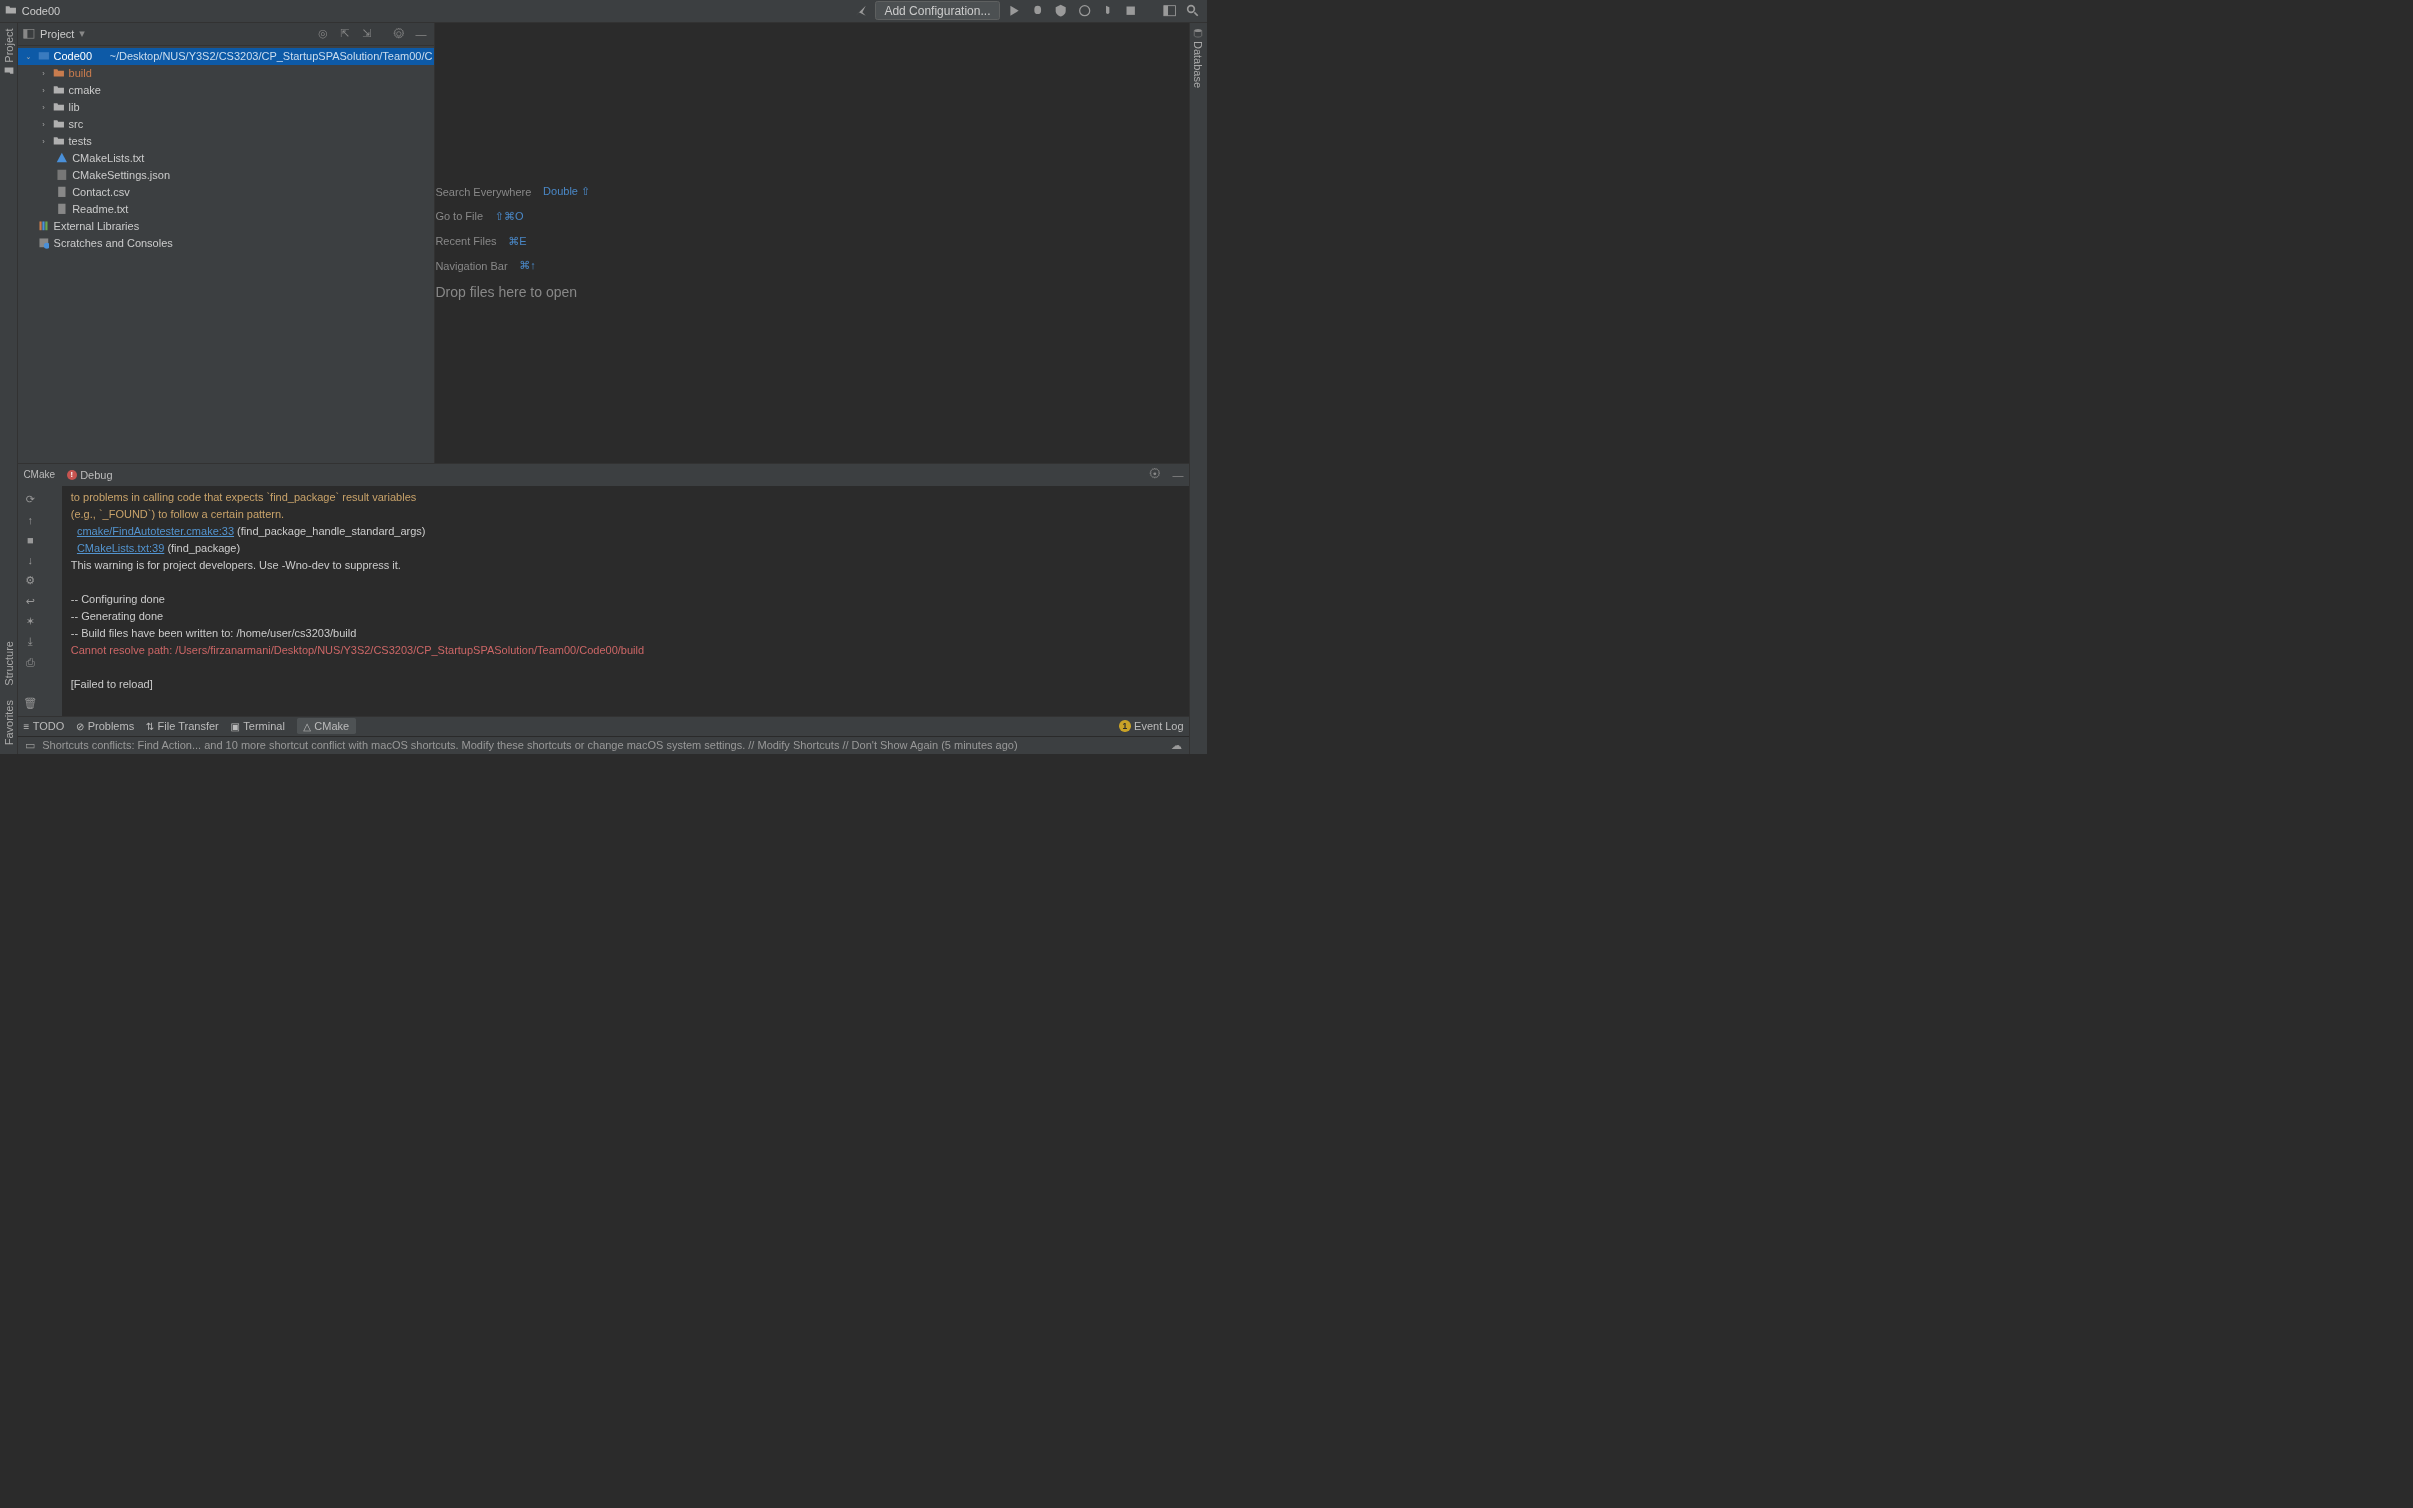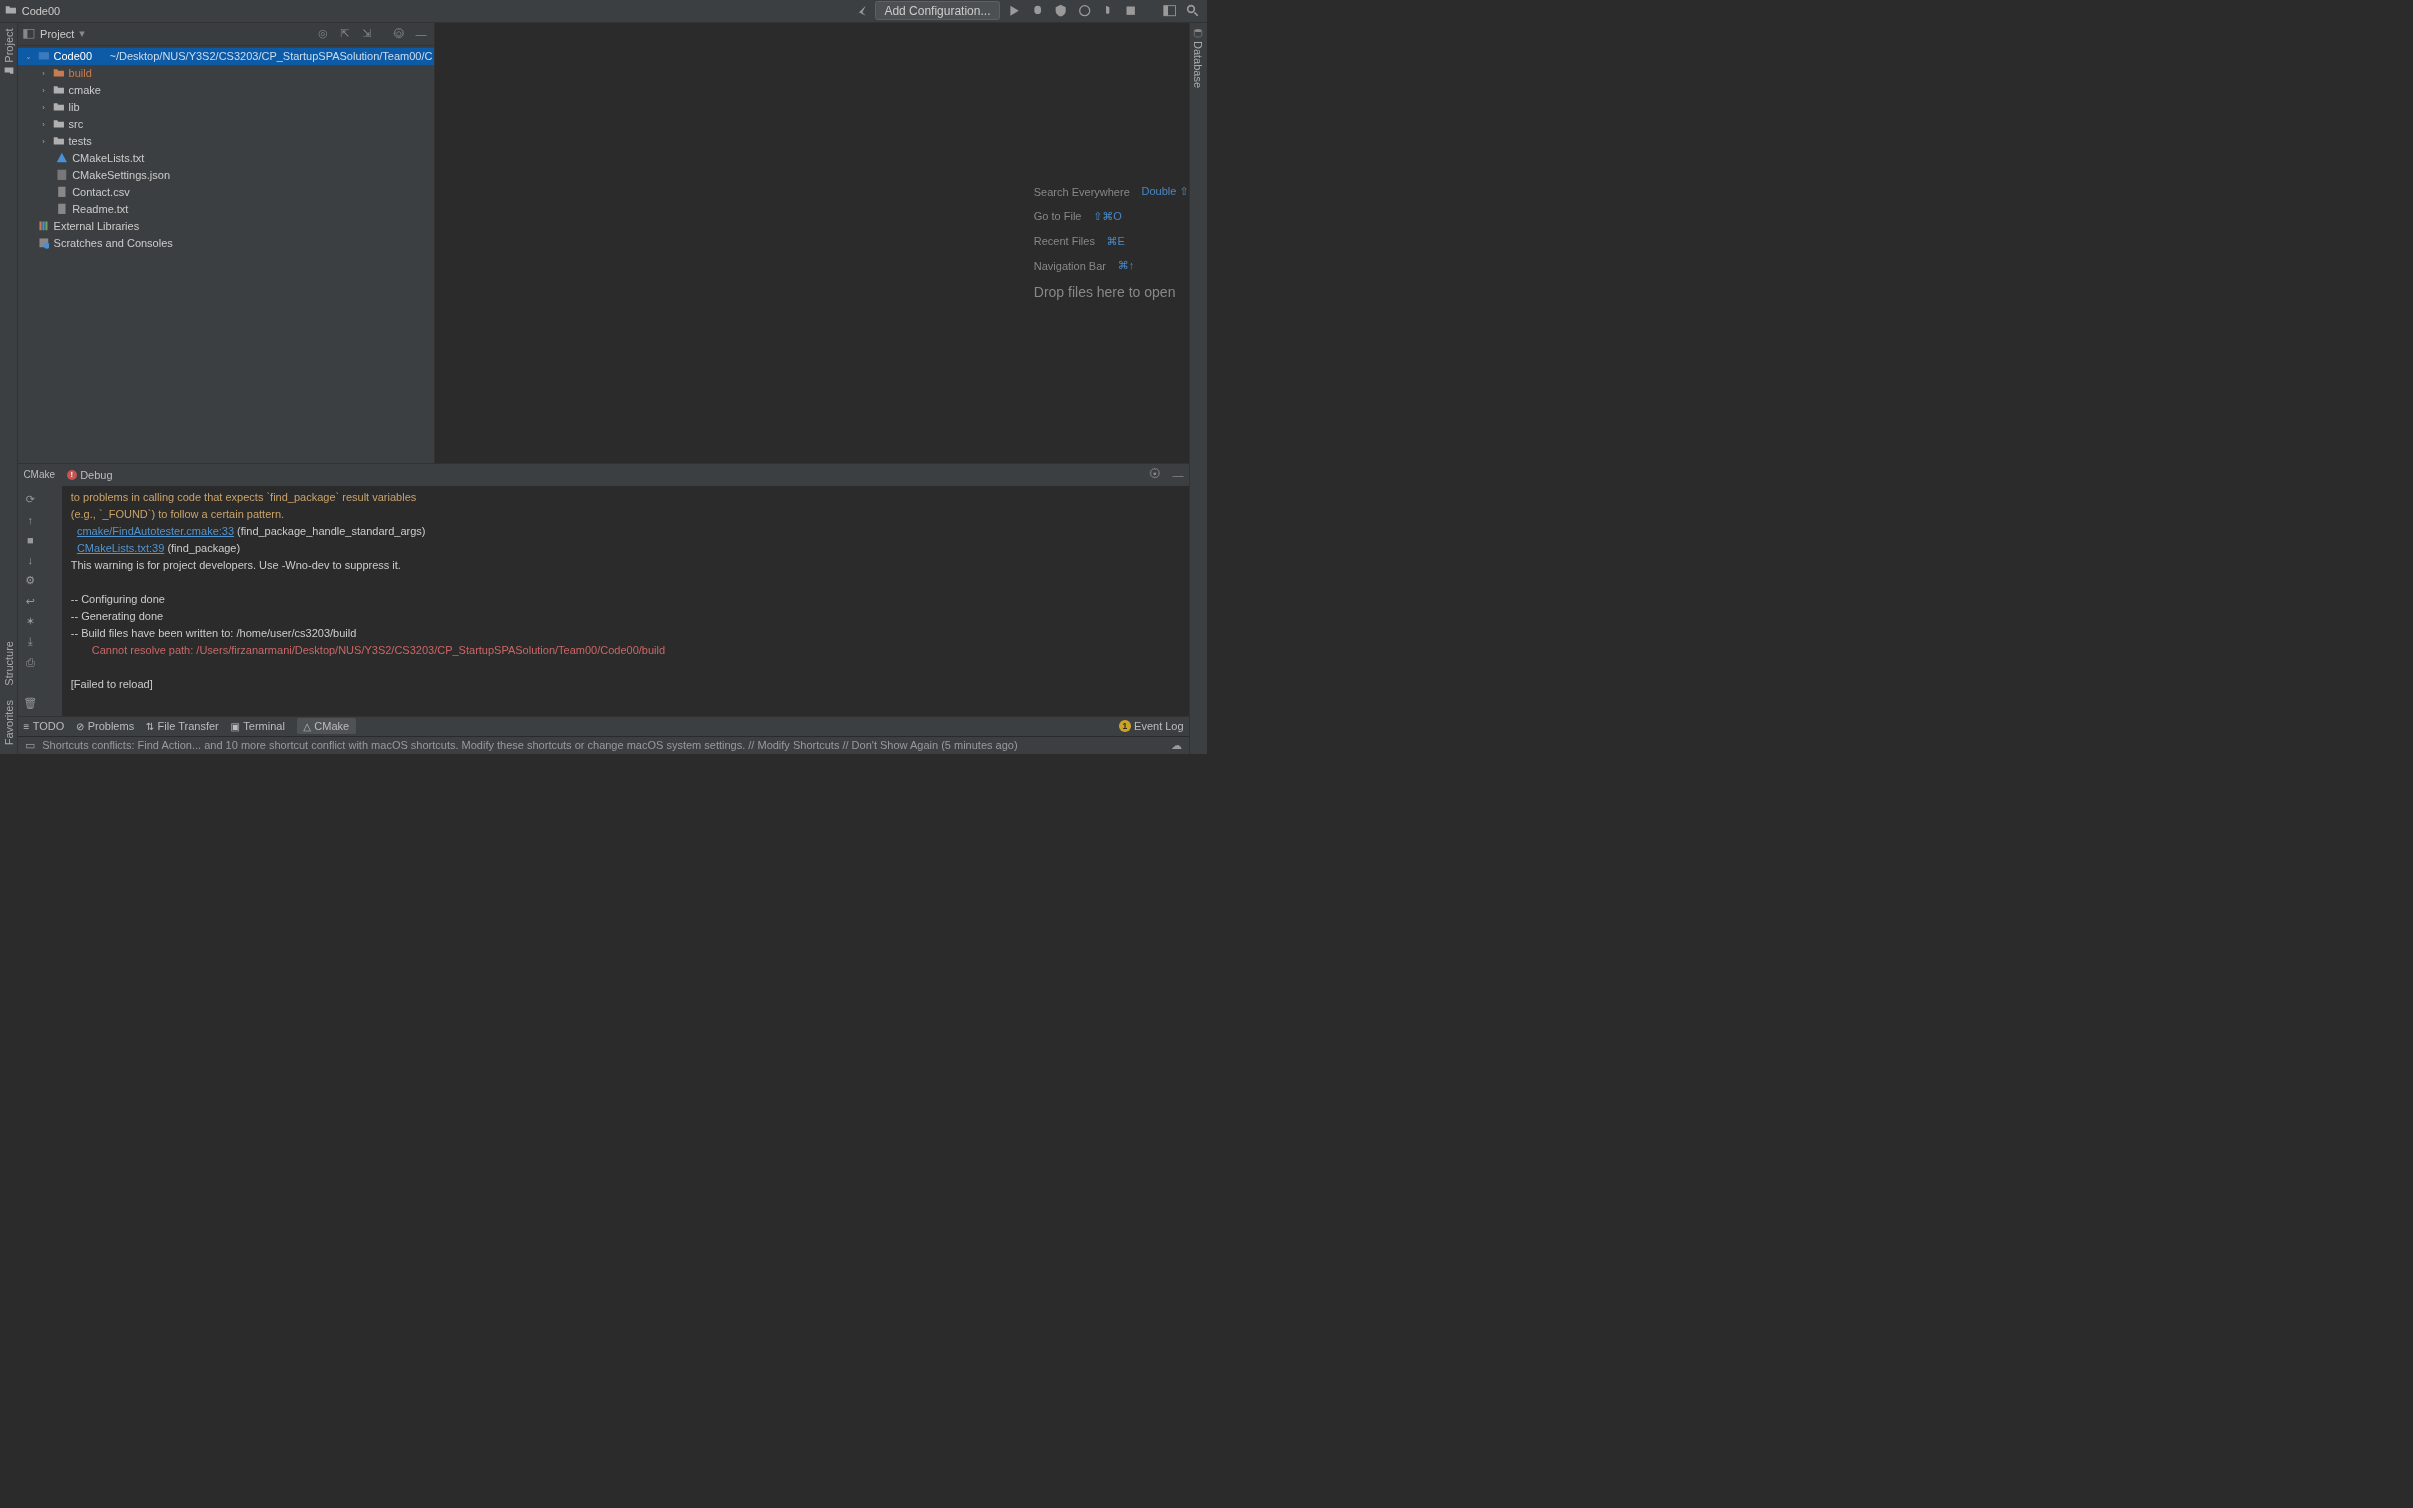--- a/index.html
+++ b/index.html
@@ -30,37 +30,37 @@
 .tree-row .name { color: #ccc; }
 .tree-row.selected .name { color: #fff; }
 .tree-row .path { color: #777; margin-left: 14px; }
 .tree-row.selected .path { color: #cde; }
 .tree-row.excluded .name { color: #c97c4e; }
 .indent-1 { padding-left: 20px; }
 .indent-2 { padding-left: 37px; }
 .folder-closed { color: #b0b0b0; }
 .folder-excluded { color: #c97c4e; }
 .file-txt { color: #aaa; }
-.editor { flex: 1; background: #2b2b2b; display: flex; align-items: center; justify-content: flex-end; }
+.editor { flex: 1; background: #2b2b2b; display: flex; align-items: center; justify-content: flex-start; }
 .hints { display: flex; flex-direction: column; gap: 11.7px; }
 .hint-row { display: flex; gap: 11.7px; align-items: center; font-size: 12.6px; }
 .hint-label { color: #888; }
 .hint-key { color: #4a88c7; }
 .hint-drop { color: #888; font-size: 14px; }
 .bottompanel { height: 253px; background: #2b2b2b; border-top: 0.8px solid #323232; display: flex; flex-direction: column; }
 .bp-tabs { height: 22px; background: #3c3f41; display: flex; align-items: center; padding: 0 5px; gap: 11.7px; }
 .bp-tab { color: #bbb; cursor: pointer; display: flex; align-items: center; gap: 3.4px; font-size: 10px; }
 .bp-tab .erricon { width: 10px; height: 10px; background: #c75450; border-radius: 50%; display: inline-flex; align-items: center; justify-content: center; color: #fff; font-size: 7.5px; font-weight: bold; }
 .bp-tabs .spacer { flex: 1; }
 .bp-body { flex: 1; display: flex; overflow: hidden; }
 .bp-toolcol { width: 44px; background: #3c3f41; display: flex; flex-wrap: wrap; align-content: flex-start; gap: 3.4px; padding: 5px 3.4px; }
 .bp-toolcol .tbtn { width: 17px; height: 17px; display: flex; align-items: center; justify-content: center; color: #999; cursor: pointer; }
 .console { flex: 1; overflow: auto; padding: 3.4px 8.4px; font-family: "Menlo","Consolas",monospace; font-size: 10.5px; line-height: 17px; color: #ccc; }
 .console .warn { color: #c9a36a; }
-.console .err { color: #cc6666; margin-left: 21px; }
+.console .err { color: #cc6666; }
 .console .link { color: #5394cf; text-decoration: underline; cursor: pointer; }
 .bottombar { height: 20px; background: #3c3f41; border-top: 0.8px solid #323232; display: flex; align-items: center; padding: 0 5px; gap: 11.7px; }
 .bottombar .btab { color: #bbb; font-size: 10px; cursor: pointer; display: flex; align-items: center; gap: 3.4px; }
 .bottombar .btab.active { background: #4e5254; padding: 1.7px 6.7px; border-radius: 1.7px; }
 .bottombar .spacer { flex: 1; }
 .bottombar .evbadge { width: 11.7px; height: 11.7px; background: #c9a227; border-radius: 50%; color: #2b2b2b; font-size: 8.4px; font-weight: bold; display: inline-flex; align-items: center; justify-content: center; }
 .statusbar { height: 18.4px; background: #3c3f41; border-top: 0.8px solid #2a2a2a; display: flex; align-items: center; padding: 0 6.7px; gap: 6.7px; font-size: 9.6px; color: #999; }
 .statusbar .spacer { flex: 1; }
 svg { fill: currentColor; }
 </style>

